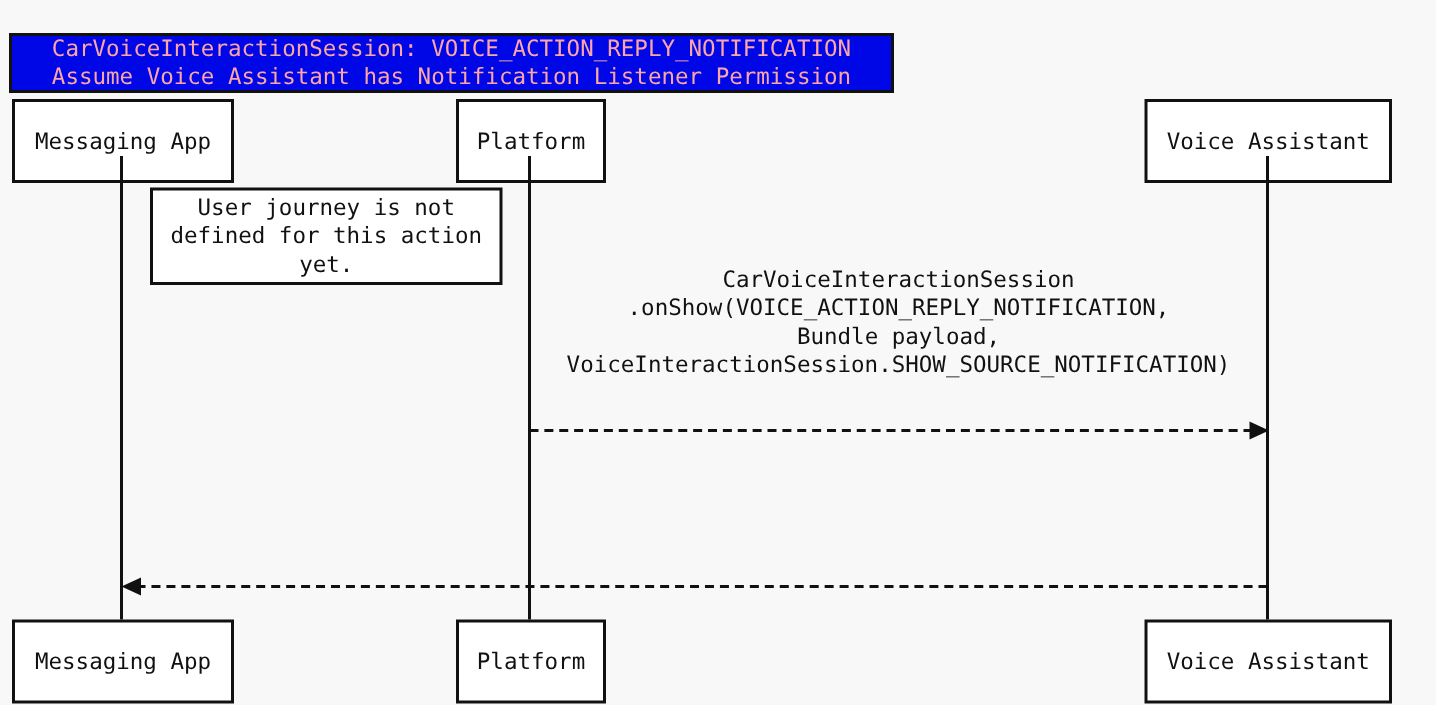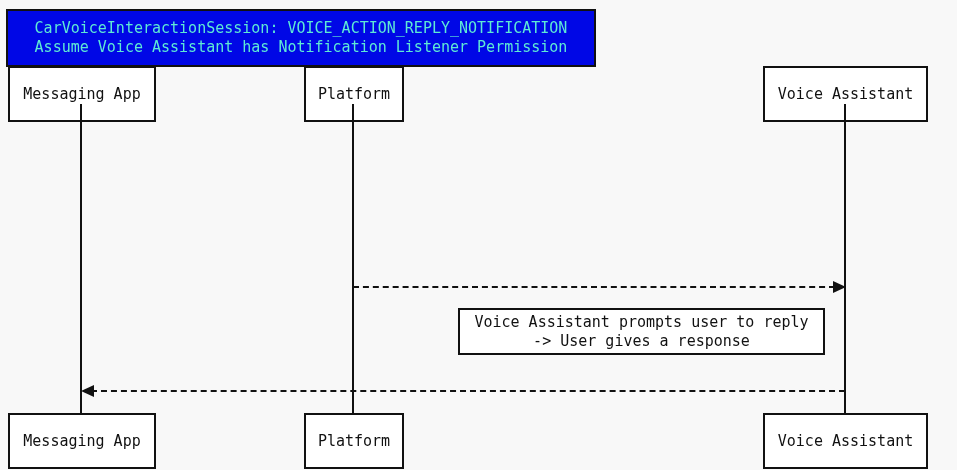--- a/index.html
+++ b/index.html
@@ -10,24 +10,24 @@
     height: 470px;
     background: #f8f8f8;
     font-family: "DejaVu Sans Mono", "Liberation Mono", monospace;
     font-size: 15px;
     line-height: 19px;
     color: #111;
     overflow: hidden;
   }
   .title-box {
     position: absolute;
-    left: 6px; top: 9px; width: 590px; height: 58px;
+    left: 6px; top: 22px; width: 590px; height: 40px;
     background: #0007e6;
     border: 2px solid #111;
-    color: #5eead4;
+    color: #fca5a5;
     display: flex; align-items: center; justify-content: center;
     text-align: center;
     white-space: pre;
   }
   .participant {
     position: absolute;
     height: 56px;
     background: #ffffff;
     border: 2px solid #111;
     display: flex; align-items: center; justify-content: center;
@@ -89,26 +89,31 @@
 Assume Voice Assistant has Notification Listener Permission</div>
 
   <div class="participant p-msg-top">Messaging App</div>
   <div class="participant p-plat-top">Platform</div>
   <div class="participant p-va-top">Voice Assistant</div>
 
   <div class="lifeline ll-msg"></div>
   <div class="lifeline ll-plat"></div>
   <div class="lifeline ll-va"></div>
 
+  <div class="note note-1">User journey is not
+defined for this action
+yet.</div>
 
+  <div class="msg-label msg-label-1">CarVoiceInteractionSession
+.onShow(VOICE_ACTION_REPLY_NOTIFICATION,
+Bundle payload,
+VoiceInteractionSession.SHOW_SOURCE_NOTIFICATION)</div>
   <div class="arrow arrow-1"></div>
   <div class="arrowhead head-right"></div>
 
-  <div class="note note-2">Voice Assistant prompts user to reply
--&gt; User gives a response</div>
 
   <div class="arrow arrow-2"></div>
   <div class="arrowhead head-left"></div>
 
   <div class="participant p-msg-bot">Messaging App</div>
   <div class="participant p-plat-bot">Platform</div>
   <div class="participant p-va-bot">Voice Assistant</div>
 
 </div>
 

